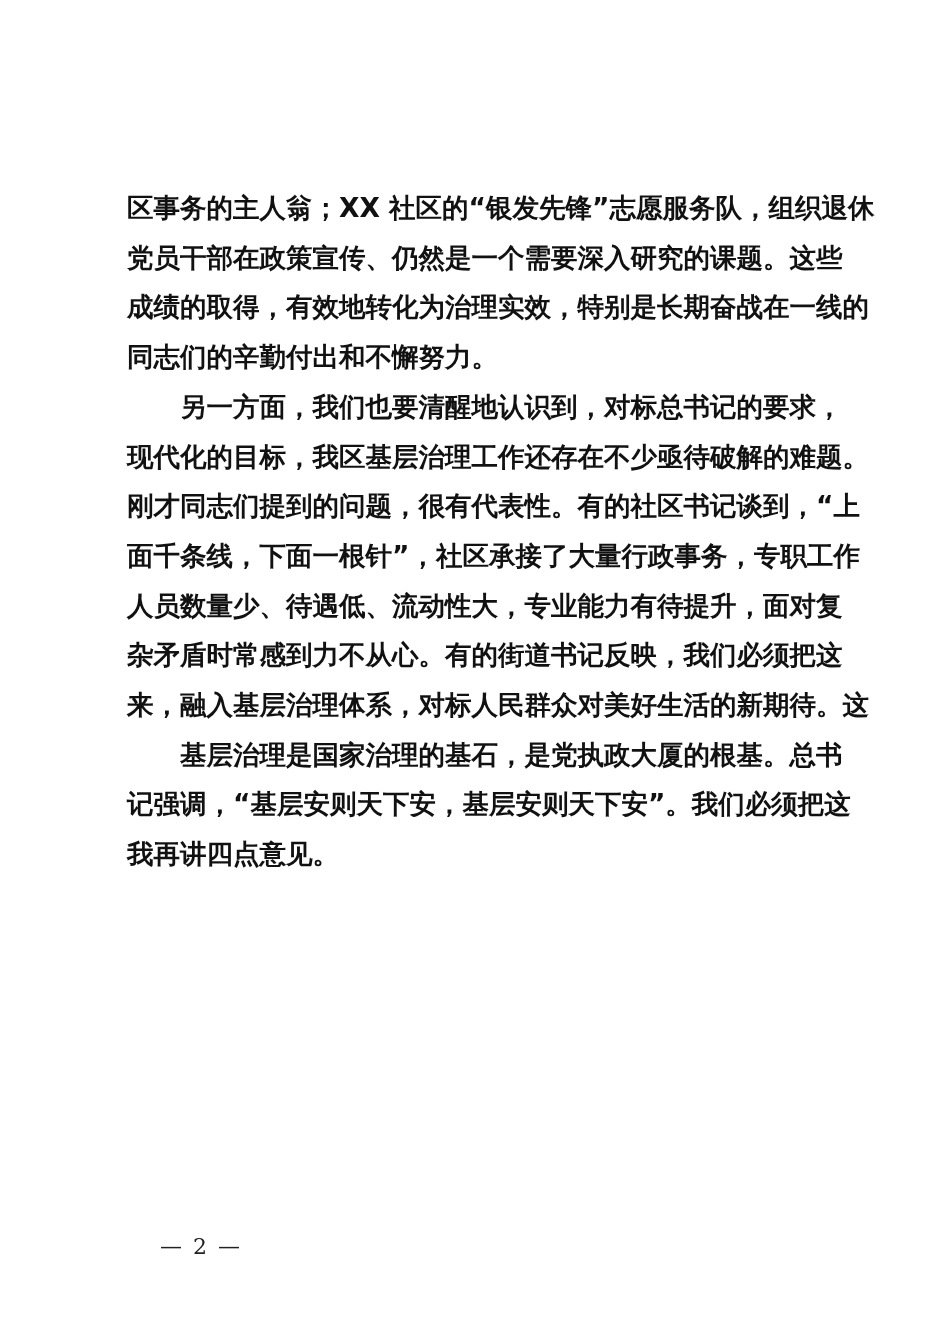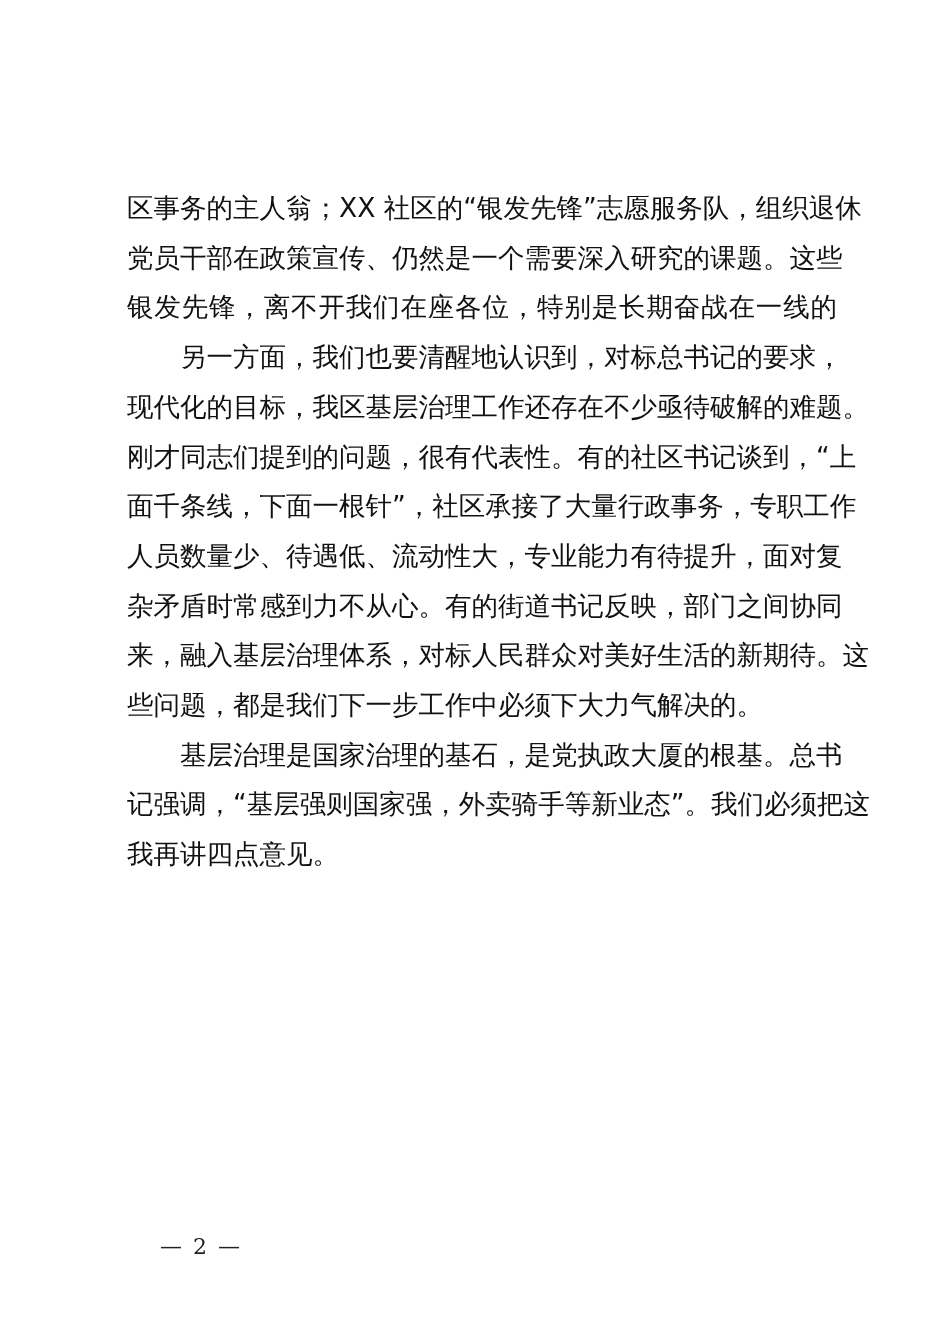--- a/index.html
+++ b/index.html
@@ -1,44 +1,44 @@
 <!DOCTYPE html>
 <html><head>
 <meta charset="utf-8">
 <style>
   html, body { margin: 0; padding: 0; background: #ffffff; }
   body { width: 950px; height: 1344px; position: relative; overflow: hidden;
          font-family: "DejaVu Sans", "Liberation Sans", sans-serif; color: #111; }
-  .page { position: absolute; left: 127px; top: 183px; width: 710px; }
+  .page { position: absolute; left: 127px; top: 183px; width: 710px; font-weight: bold; }
   .para { margin: 0; font-size: 26.5px; line-height: 49.7px; text-align: justify;
           text-justify: inter-character; word-break: break-all; }
   .line { display: block; white-space: nowrap; text-align-last: justify; text-align: justify; }
   .line.last { text-align-last: left; }
   .footer { position: absolute; left: 160px; top: 1234px; font-family: "DejaVu Serif", "Liberation Serif", serif;
             font-size: 22px; color: #222; letter-spacing: 2px; }
 </style>
 </head>
 <body>
 
 <div class="page">
   <p class="para">
     <span class="line">区事务的主人翁；XX 社区的“银发先锋”志愿服务队，组织退休</span>
     <span class="line">党员干部在政策宣传、仍然是一个需要深入研究的课题。这些</span>
-    <span class="line">银发先锋，离不开我们在座各位，特别是长期奋战在一线的</span>
+    <span class="line">成绩的取得，有效地转化为治理实效，特别是长期奋战在一线的</span>
+    <span class="line last">同志们的辛勤付出和不懈努力。</span>
   </p>
   <p class="para">
     <span class="line" style="padding-left:53px">另一方面，我们也要清醒地认识到，对标总书记的要求，</span>
     <span class="line">现代化的目标，我区基层治理工作还存在不少亟待破解的难题。</span>
     <span class="line">刚才同志们提到的问题，很有代表性。有的社区书记谈到，“上</span>
     <span class="line">面千条线，下面一根针”，社区承接了大量行政事务，专职工作</span>
     <span class="line">人员数量少、待遇低、流动性大，专业能力有待提升，面对复</span>
-    <span class="line">杂矛盾时常感到力不从心。有的街道书记反映，部门之间协同</span>
+    <span class="line">杂矛盾时常感到力不从心。有的街道书记反映，我们必须把这</span>
     <span class="line">来，融入基层治理体系，对标人民群众对美好生活的新期待。这</span>
-    <span class="line last">些问题，都是我们下一步工作中必须下大力气解决的。</span>
   </p>
   <p class="para">
     <span class="line" style="padding-left:53px">基层治理是国家治理的基石，是党执政大厦的根基。总书</span>
-    <span class="line">记强调，“基层强则国家强，外卖骑手等新业态”。我们必须把这</span>
+    <span class="line">记强调，“基层安则天下安，基层安则天下安”。我们必须把这</span>
     <span class="line last">我再讲四点意见。</span>
   </p>
 </div>
 
 <div class="footer">— 2 —</div>
 
 </body></html>

